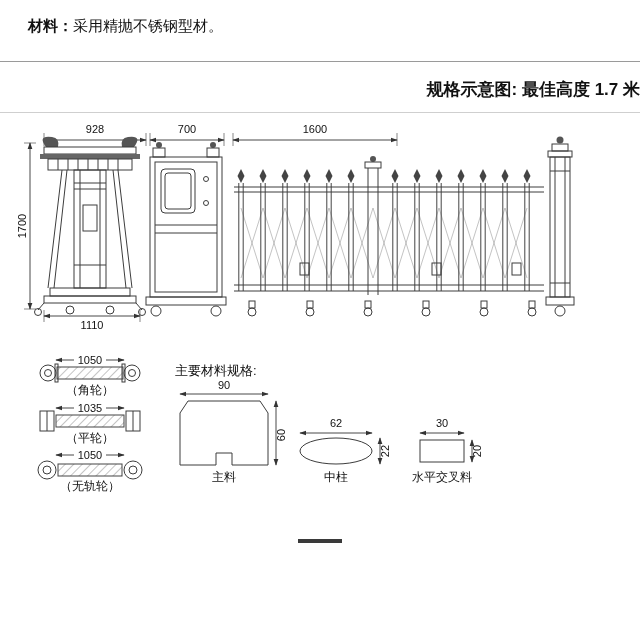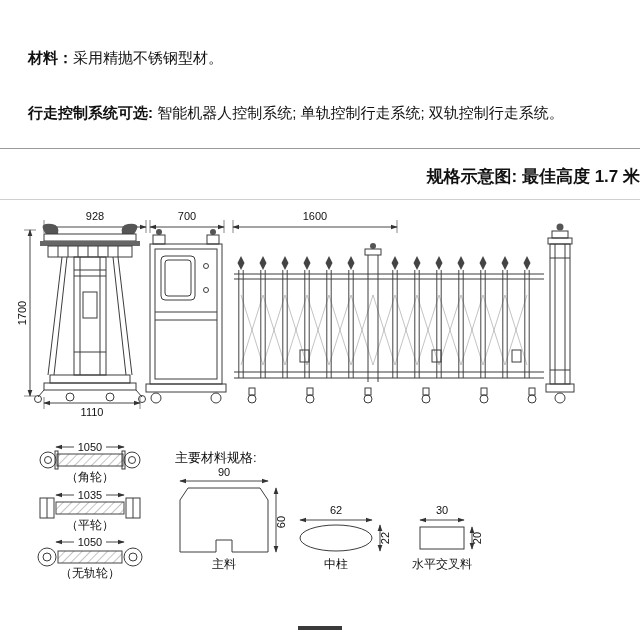--- a/index.html
+++ b/index.html
@@ -2,21 +2,21 @@
 <html><head>
 <meta charset="utf-8">
 <style>
   * { margin:0; padding:0; box-sizing:border-box; }
   html,body { background:#fff; }
   body {
     width:640px; height:635px; position:relative; overflow:hidden;
     font-family:"Liberation Sans","DejaVu Sans",sans-serif; color:#111;
   }
   .specs { padding:14px 30px 0 28px; }
-  .specs p { font-size:15px; line-height:23px; margin-bottom:12px;margin-top:32px; }
+  .specs p { font-size:15px; line-height:23px; margin-bottom:12px; }
   .specs b { font-weight:bold; }
   .divider { border:none; border-top:1px solid #9a9a9a; margin-top:24px; }
   .sec-title { font-size:17px; font-weight:bold; margin:16px 0 11px 28px;text-align:right; }
   .subline { border:none; border-top:1px solid #cfcfcf; }
   svg.diagram { display:block; }
   svg text {
     font-family:"Liberation Sans","DejaVu Sans",sans-serif;
     font-size:11px; fill:#111; text-anchor:middle;
   }
   svg text.lbl { font-size:12px; }
@@ -24,21 +24,20 @@
   .dim { stroke:#333; stroke-width:0.9; }
   .ext { stroke:#555; stroke-width:0.7; }
   .ln  { stroke:#3d3d3d; stroke-width:1; fill:none; }
   .thin{ stroke:#9a9a9a; stroke-width:0.6; fill:none; }
 </style>
 </head>
 <body>
 
 <div class="specs">
   <p><b>材料：</b><span>采用精抛不锈钢型材。</span></p>
-  <p><b>行走控制系统可选:</b><span> 智能机器人控制系统; 单轨控制行走系统; 双轨控制行走系统。</span></p>
 </div>
 
 <hr class="divider">
 
 <div class="sec-title">规格示意图: 最佳高度 1.7 米</div>
 
 <hr class="subline">
 
 <svg class="diagram" width="640" height="430" viewBox="0 0 640 430">
   <defs>

